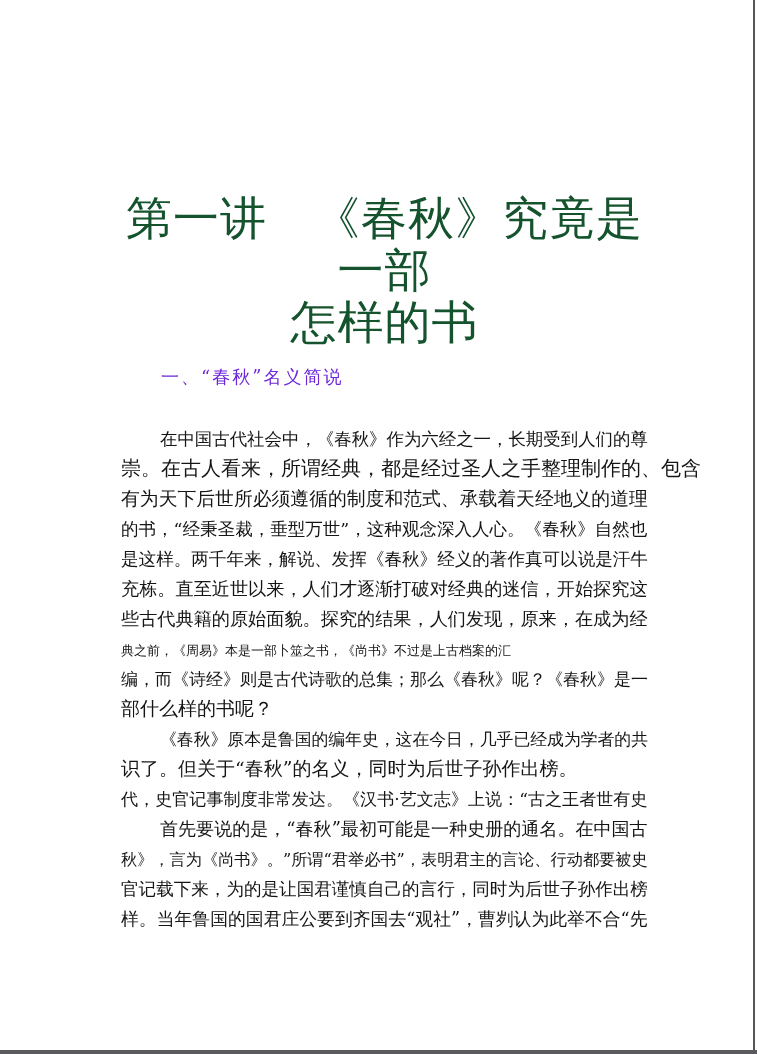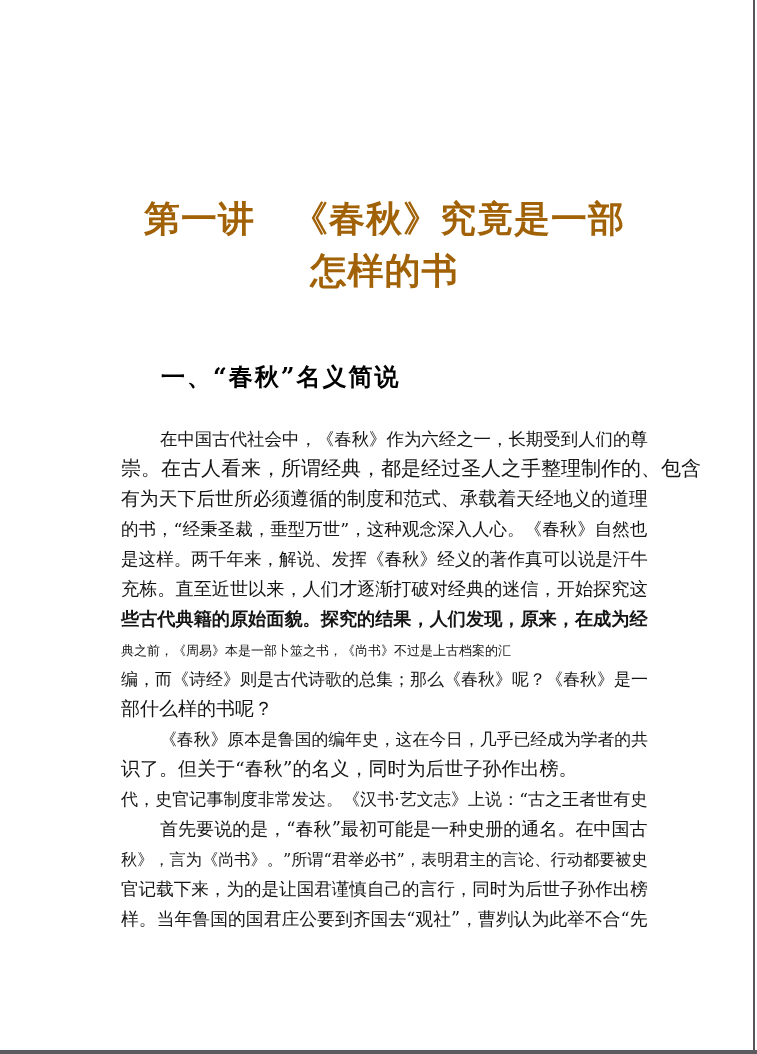--- a/index.html
+++ b/index.html
@@ -33,35 +33,35 @@
     top: 0;
     width: 527px;
     height: 100%;
   }
   .chapter-title {
     position: absolute;
     top: 192px;
     left: 0;
     width: 100%;
     text-align: center;
-    font-size: 36px;
+    font-size: 46px;
     line-height: 52px;
-    font-weight: bold;
-    color: #a16207;
+    font-weight: normal;
+    color: #14532d;
     letter-spacing: 1px;
   }
   .section-heading {
     position: absolute;
     top: 360px;
     left: 40px;
-    font-size: 24px;
+    font-size: 18px;
     line-height: 34px;
-    font-weight: 700;
+    font-weight: 400;
     letter-spacing: 2px;
-    color: #000000;
+    color: #6d28d9;
   }
   .body-text {
     position: absolute;
     top: 423px;
     left: 0;
     width: 527px;
     font-size: 19px;
     line-height: 30px;
   }
   .bline {
@@ -82,21 +82,21 @@
     </div>
     <div class="section-heading">一、“春秋”名义简说</div>
     <div class="body-text">
         <div class="para">
           <div class="bline indent"><span style="font-size: 17.43px;">在中国古代社会中，《春秋》作为六经之一，长期受到人们的尊</span></div>
           <div class="bline"><span style="font-size: 20px;">崇。在古人看来，所谓经典，都是经过圣人之手整理制作的、包含</span></div>
           <div class="bline"><span style="font-size: 18.82px;">有为天下后世所必须遵循的制度和范式、承载着天经地义的道理</span></div>
           <div class="bline"><span style="font-size: 17.55px;">的书，“经秉圣裁，垂型万世”，这种观念深入人心。《春秋》自然也</span></div>
           <div class="bline"><span style="font-size: 17.57px;">是这样。两千年来，解说、发挥《春秋》经义的著作真可以说是汗牛</span></div>
           <div class="bline"><span style="font-size: 18.17px;">充栋。直至近世以来，人们才逐渐打破对经典的迷信，开始探究这</span></div>
-          <div class="bline"><span style="font-size: 18.17px; font-weight: bold;">些古代典籍的原始面貌。探究的结果，人们发现，原来，在成为经</span></div>
+          <div class="bline"><span style="font-size: 18.17px;">些古代典籍的原始面貌。探究的结果，人们发现，原来，在成为经</span></div>
           <div class="bline"><span style="font-size: 13px;">典之前，《周易》本是一部卜筮之书，《尚书》不过是上古档案的汇</span></div>
           <div class="bline"><span style="font-size: 17px;">编，而《诗经》则是古代诗歌的总集；那么《春秋》呢？《春秋》是一</span></div>
           <div class="bline"><span>部什么样的书呢？</span></div>
         </div>
         <div class="para">
           <div class="bline indent"><span style="font-size: 16.83px;">《春秋》原本是鲁国的编年史，这在今日，几乎已经成为学者的共</span></div>
           <div class="bline"><span>识了。但关于“春秋”的名义，同时为后世子孙作出榜。</span></div>
         </div>
         <div class="para">
           <div class="bline"><span style="font-size: 17.09px;">代，史官记事制度非常发达。《汉书·艺文志》上说：“古之王者世有史</span></div>

